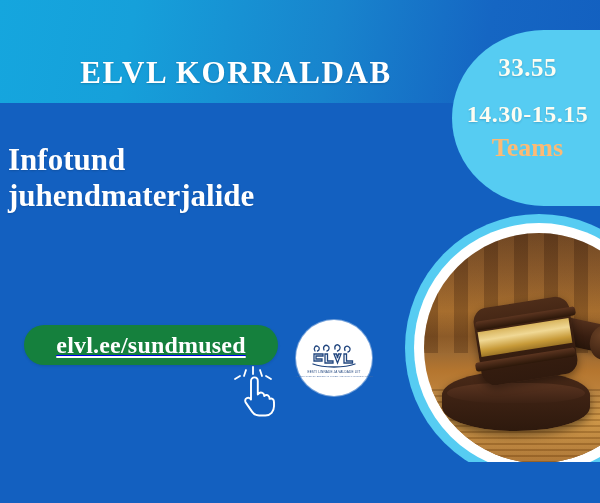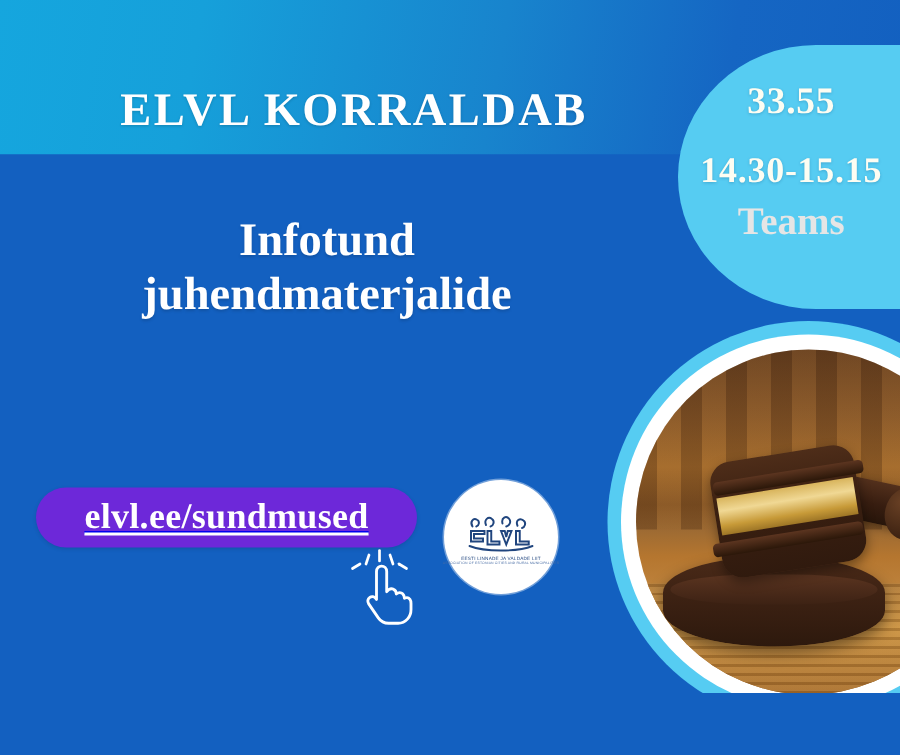--- a/index.html
+++ b/index.html
@@ -38,34 +38,34 @@
   .date-lines{
     position:absolute;left:455px;top:52px;width:145px;text-align:center;
     font-family:"Liberation Serif",serif;line-height:1.28;
   }
   .date-lines .d1,.date-lines .d2{
     color:#fdfdf2;font-size:25px;font-weight:bold;letter-spacing:.5px;
     text-shadow:0 1px 2px rgba(0,60,110,.25);display:block;
   }
   .date-lines .d2{font-size:24px;margin-top:15px;}
   .date-lines .d3{
-    color:#e5e5e5;font-size:26px;font-weight:bold;display:block;margin-top:1px;
+    color:#fdba74;font-size:26px;font-weight:bold;display:block;margin-top:1px;
   }
   
   .main-heading{
-    position:absolute;left:8px;top:142px;width:420px;text-align:center;
+    position:absolute;left:8px;top:142px;width:420px;
     color:#ffffff;font-size:31px;font-weight:bold;line-height:1.16;
     font-family:"Liberation Serif",serif;
     text-shadow:0 1px 2px rgba(0,0,0,.15);
   }
   .main-heading span{display:block;}
   
   .url-pill{
     position:absolute;left:24px;top:325px;width:254px;height:40px;
-    background:#6d28d9;border-radius:22px;
+    background:#15803d;border-radius:22px;
     display:flex;align-items:center;justify-content:center;
     box-shadow:0 1px 3px rgba(0,0,0,.12);
   }
   .url-pill .url-text{
     color:#ffffff;font-size:24px;font-weight:bold;
     text-decoration:underline;text-underline-offset:3px;
     font-family:"Liberation Serif",serif;letter-spacing:.2px;
   }
   
   .tap-icon{position:absolute;left:222px;top:364px;width:62px;height:54px;}

